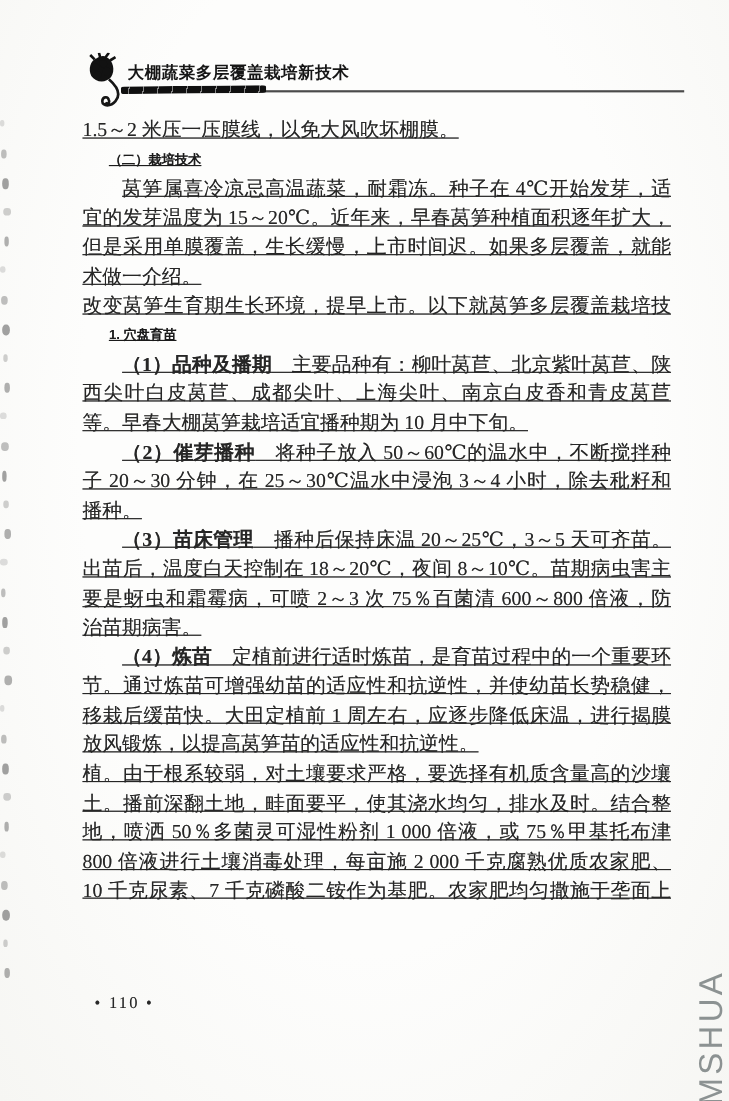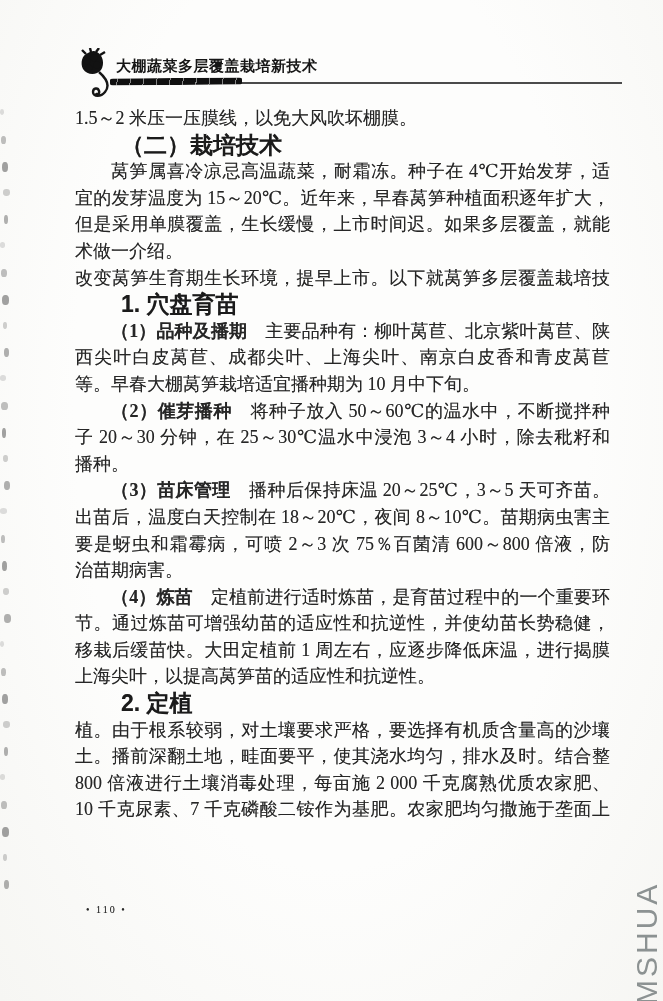--- a/index.html
+++ b/index.html
@@ -24,33 +24,33 @@
     position:absolute;left:110px;top:78px;width:132px;height:7px;background:#101010;
     border-radius:3px/2px;transform:rotate(-0.5deg);
     background-image:repeating-linear-gradient(100deg, rgba(255,255,255,0) 0 7px, rgba(255,255,255,.5) 7px 8px, rgba(255,255,255,0) 8px 13px);
   }
 
   
   .text-body{position:absolute;left:75px;top:105px;width:535px;}
   .line{
     height:26.6px;line-height:26.6px;font-size:18px;
     text-shadow:0 0 .5px rgba(25,25,25,.45);
-    text-align:left;overflow:visible;white-space:normal;
+    text-align:left;overflow:visible;white-space:normal;text-decoration:underline;
   }
   .line.full{text-align:justify;text-align-last:justify;}
   .line.indent{text-indent:2em;}
   .line.section-heading,.line.sub-heading{
     font-family:"Liberation Sans","DejaVu Sans",sans-serif;
-    font-weight:700;font-size:23px;color:#1b1b1b;
+    font-weight:700;font-size:12px;color:#1b1b1b;
   }
   .kai{font-weight:700;}
 
   
   .page-number{
-    position:absolute;left:86px;top:904px;font-size:10px;letter-spacing:2px;color:#282828;
+    position:absolute;left:86px;top:904px;font-size:15px;letter-spacing:2px;color:#282828;
     text-shadow:0 0 .5px rgba(25,25,25,.4);
   }
   .watermark{
     position:absolute;left:587px;top:925px;width:120px;height:40px;line-height:40px;
     text-align:center;transform:rotate(-90deg);
     font-family:"Liberation Sans","DejaVu Sans",sans-serif;
     font-size:30px;letter-spacing:3px;color:#8c9292;white-space:nowrap;
   }
   .artifact{position:absolute;background:#3f3f3f;border-radius:45%;}
 </style>
@@ -89,24 +89,24 @@
       <div class="line body full indent"><span class="kai">（2）催芽播种</span><span>　将种子放入 50～60℃的温水中，不断搅拌种</span></div>
       <div class="line body full"><span>子 20～30 分钟，在 25～30℃温水中浸泡 3～4 小时，除去秕籽和</span></div>
       <div class="line body"><span>播种。</span></div>
       <div class="line body full indent"><span class="kai">（3）苗床管理</span><span>　播种后保持床温 20～25℃，3～5 天可齐苗。</span></div>
       <div class="line body full"><span>出苗后，温度白天控制在 18～20℃，夜间 8～10℃。苗期病虫害主</span></div>
       <div class="line body full"><span>要是蚜虫和霜霉病，可喷 2～3 次 75％百菌清 600～800 倍液，防</span></div>
       <div class="line body"><span>治苗期病害。</span></div>
       <div class="line body full indent"><span class="kai">（4）炼苗</span><span>　定植前进行适时炼苗，是育苗过程中的一个重要环</span></div>
       <div class="line body full"><span>节。通过炼苗可增强幼苗的适应性和抗逆性，并使幼苗长势稳健，</span></div>
       <div class="line body full"><span>移栽后缓苗快。大田定植前 1 周左右，应逐步降低床温，进行揭膜</span></div>
-      <div class="line body"><span>上海尖叶，以提高莴笋苗的适应性和抗逆性。</span></div>
-      <div class="line sub-heading indent"><span>2. 定植</span></div>
+      <div class="line body"><span>放风锻炼，以提高莴笋苗的适应性和抗逆性。</span></div>
       <div class="line body full"><span>植。由于根系较弱，对土壤要求严格，要选择有机质含量高的沙壤</span></div>
       <div class="line body full"><span>土。播前深翻土地，畦面要平，使其浇水均匀，排水及时。结合整</span></div>
+      <div class="line body full"><span>地，喷洒 50％多菌灵可湿性粉剂 1 000 倍液，或 75％甲基托布津</span></div>
       <div class="line body full"><span>800 倍液进行土壤消毒处理，每亩施 2 000 千克腐熟优质农家肥、</span></div>
       <div class="line body full"><span>10 千克尿素、7 千克磷酸二铵作为基肥。农家肥均匀撒施于垄面上</span></div>
     </div>
 
   <div id="artifacts">
       <div class="artifact" style="left: 0px; top: 109px; width: 4px; height: 6px; opacity: 0.16;"></div>
       <div class="artifact" style="left: 1px; top: 135.6px; width: 5px; height: 8px; opacity: 0.32;"></div>
       <div class="artifact" style="left: 2px; top: 162.2px; width: 6px; height: 10px; opacity: 0.48;"></div>
       <div class="artifact" style="left: 3px; top: 188.8px; width: 7px; height: 7px; opacity: 0.24;"></div>
       <div class="artifact" style="left: 4px; top: 215.4px; width: 4px; height: 9px; opacity: 0.4;"></div>

